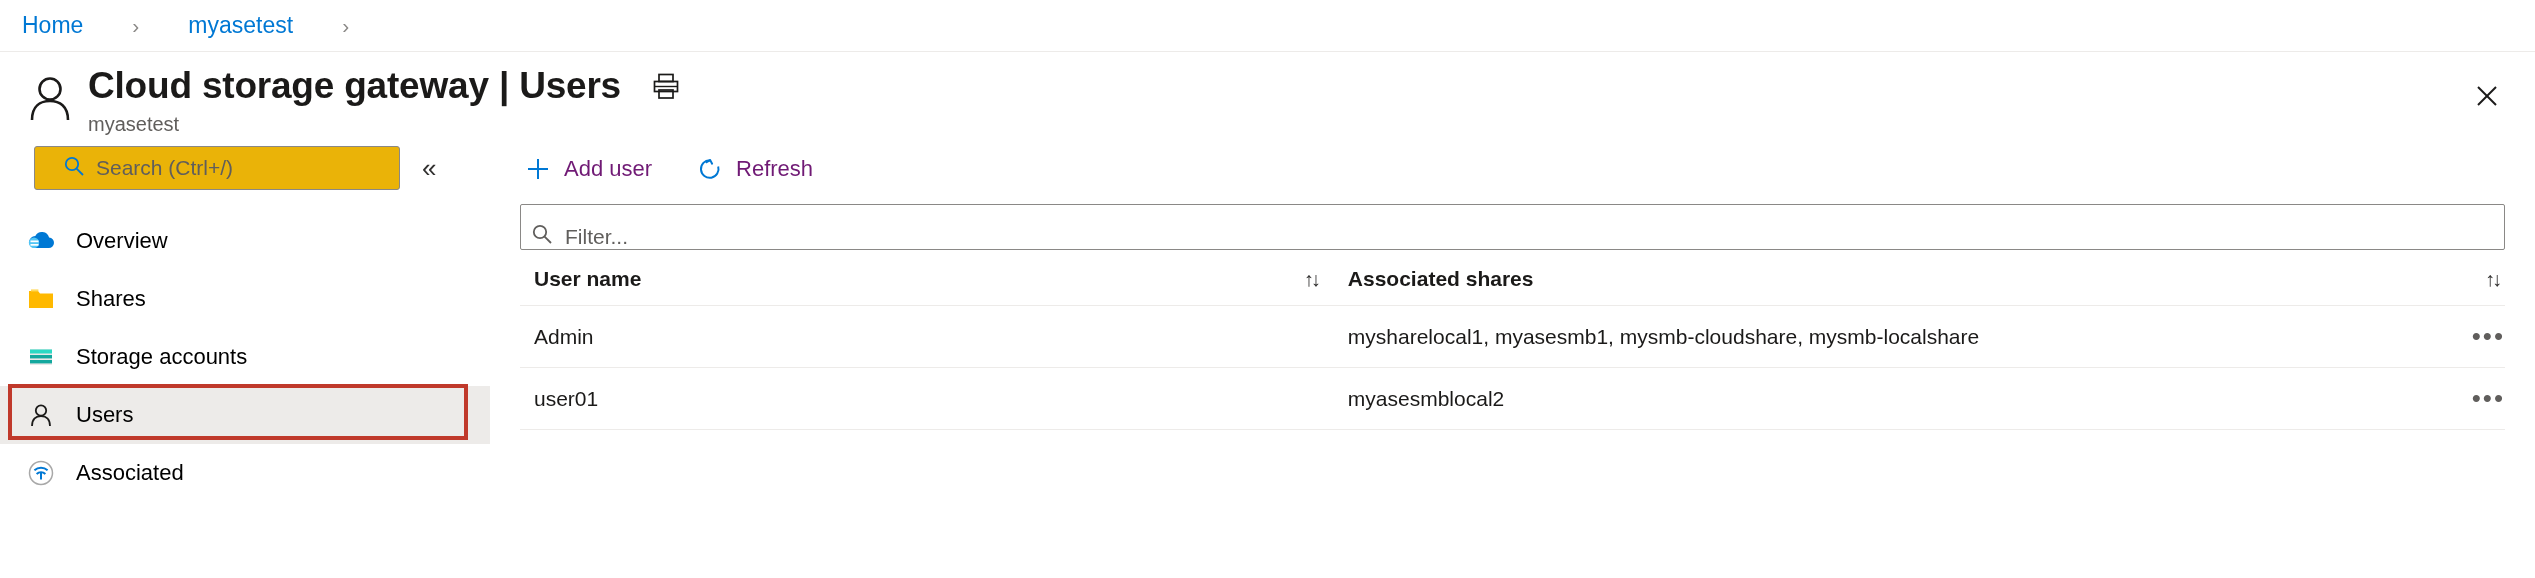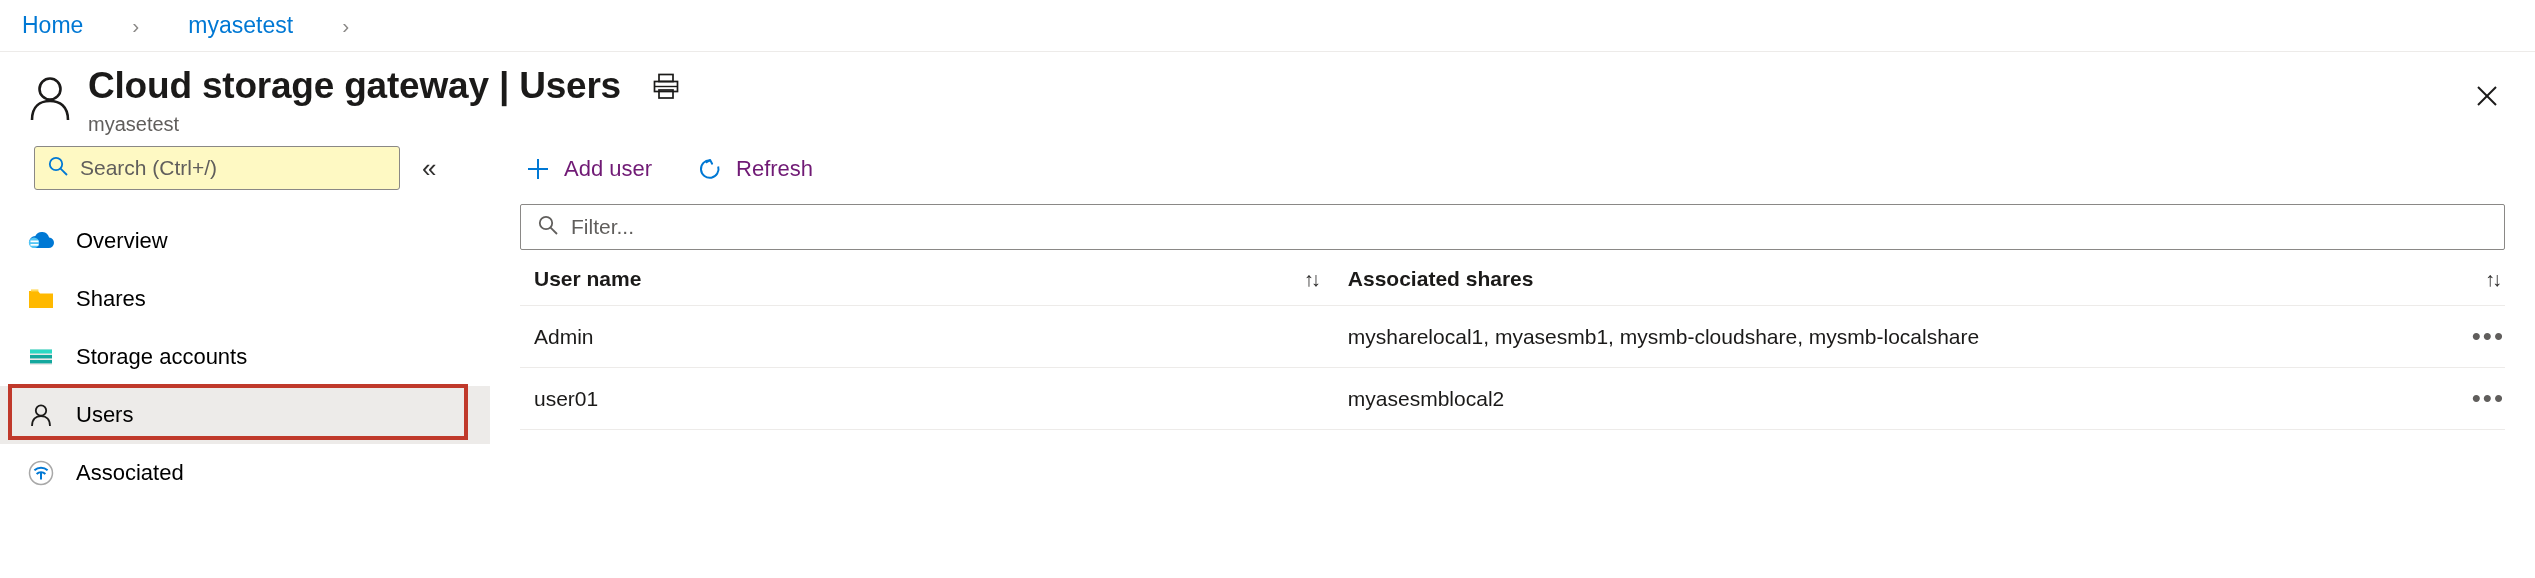--- a/index.html
+++ b/index.html
@@ -116,23 +116,23 @@
     align-items: center;
     padding-left: 34px;
   }
   .search-box {
     width: 366px;
     height: 44px;
     border: 1px solid #8a8886;
     border-radius: 3px;
     display: flex;
     align-items: center;
-    padding-left: 12px;
-    box-sizing: border-box;
-    background: #fef9c3;
+    padding-left: 28px;
+    box-sizing: border-box;
+    background: #eab308;
     cursor: text;
   }
   .search-box .ph {
     font-size: 21px;
     color: #605e5c;
     margin-left: 11px;
   }
   .collapse-btn {
     margin-left: 22px;
     font-size: 26px;
@@ -204,22 +204,22 @@
     margin-right: 12px;
     display: flex;
     align-items: center;
     justify-content: center;
   }
   .filter-box {
     height: 46px;
     border: 1px solid #8a8886;
     border-radius: 2px;
     display: flex;
-    align-items: center;
-    padding-left: 16px;
+    align-items: flex-end;
+    padding-left: 10px;
     box-sizing: border-box;
     margin-bottom: 17px;
     background: #fff;
     cursor: text;
   }
   .filter-box .ph {
     font-size: 21px;
     color: #605e5c;
     margin-left: 12px;
   }

